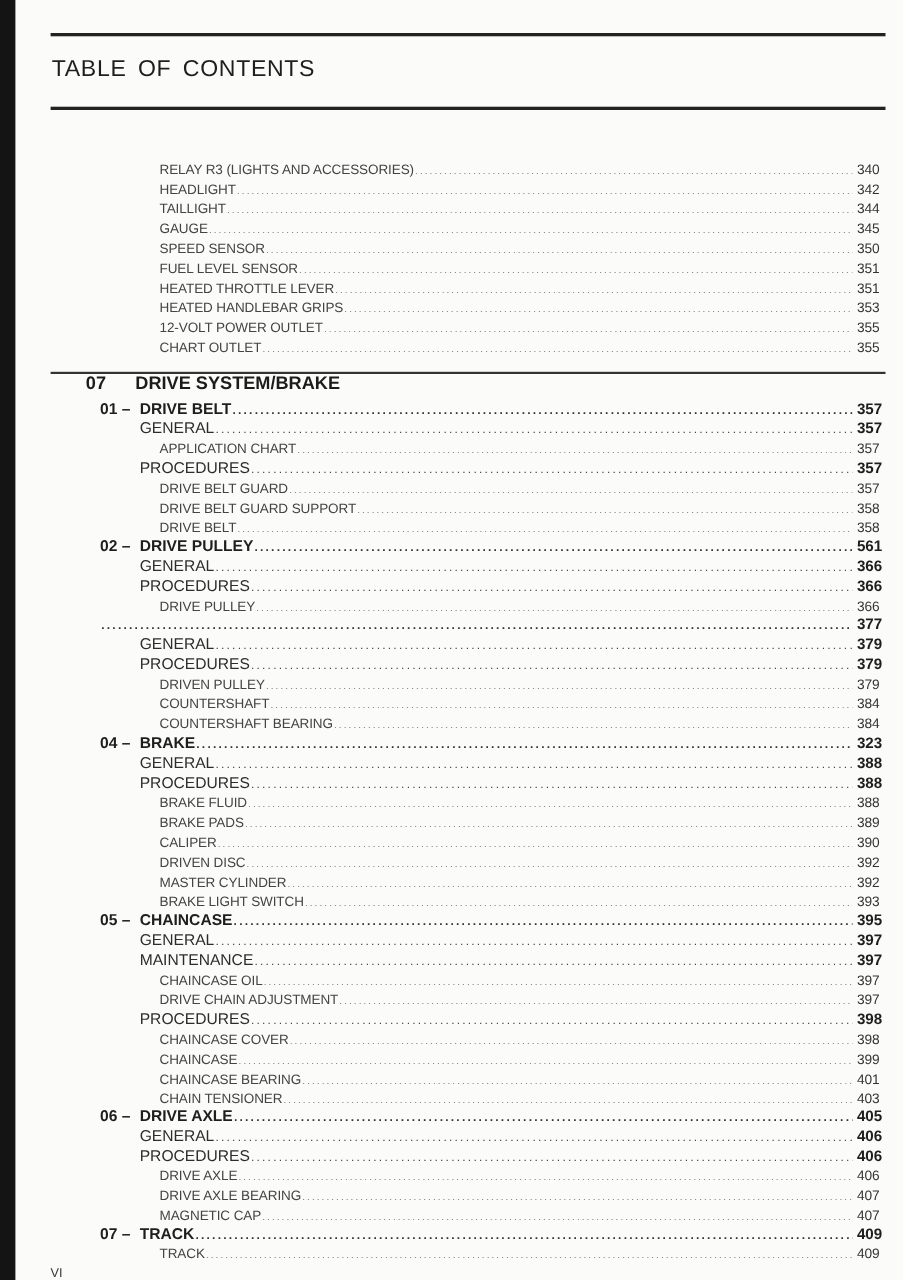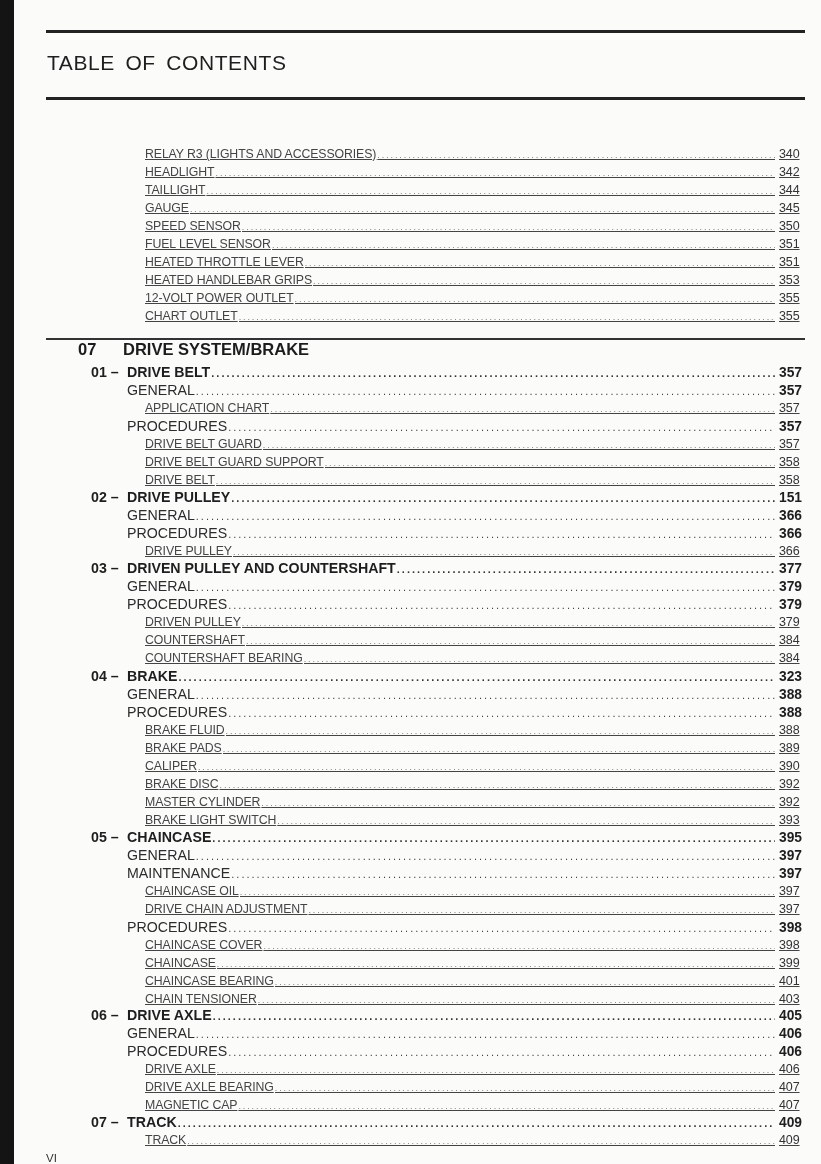--- a/index.html
+++ b/index.html
@@ -75,21 +75,20 @@
       width: 26px;
       text-align: left;
     }
 
     
     .row.l3 {
       left: 145px;
       font-size: 12.3px;
       color: #444;
       letter-spacing: -0.1px;
-      text-decoration: underline;
     }
     .row.l3 .leader { font-size: 9px; color: #777; letter-spacing: 1.9px; }
     .row.l3 .page { font-size: 12.5px; color: #333; }
 
     
     .row.l2 {
       left: 127px;
       font-size: 14.2px;
       color: #2c2c2c;
     }
@@ -226,40 +225,39 @@
   </div>
   <div class="row l3" style="top:473px">
     <span class="label">DRIVE BELT</span>
     <span class="leader"></span>
     <span class="page">358</span>
   </div>
 
   <div class="row l1" style="top:489px">
     <span class="label"><span class="num">02 –</span><span>DRIVE PULLEY</span></span>
     <span class="leader"></span>
-    <span class="page">151</span>
+    <span class="page">561</span>
   </div>
   <div class="row l2" style="top:507px">
     <span class="label">GENERAL</span>
     <span class="leader"></span>
     <span class="page">366</span>
   </div>
   <div class="row l2" style="top:525px">
     <span class="label">PROCEDURES</span>
     <span class="leader"></span>
     <span class="page">366</span>
   </div>
   <div class="row l3" style="top:544px">
     <span class="label">DRIVE PULLEY</span>
     <span class="leader"></span>
     <span class="page">366</span>
   </div>
 
   <div class="row l1" style="top:560px">
-    <span class="label"><span class="num">03 –</span><span>DRIVEN PULLEY AND COUNTERSHAFT</span></span>
     <span class="leader"></span>
     <span class="page">377</span>
   </div>
   <div class="row l2" style="top:578px">
     <span class="label">GENERAL</span>
     <span class="leader"></span>
     <span class="page">379</span>
   </div>
   <div class="row l2" style="top:596px">
     <span class="label">PROCEDURES</span>
@@ -306,21 +304,21 @@
     <span class="label">BRAKE PADS</span>
     <span class="leader"></span>
     <span class="page">389</span>
   </div>
   <div class="row l3" style="top:759px">
     <span class="label">CALIPER</span>
     <span class="leader"></span>
     <span class="page">390</span>
   </div>
   <div class="row l3" style="top:777px">
-    <span class="label">BRAKE DISC</span>
+    <span class="label">DRIVEN DISC</span>
     <span class="leader"></span>
     <span class="page">392</span>
   </div>
   <div class="row l3" style="top:795px">
     <span class="label">MASTER CYLINDER</span>
     <span class="leader"></span>
     <span class="page">392</span>
   </div>
   <div class="row l3" style="top:813px">
     <span class="label">BRAKE LIGHT SWITCH</span>

